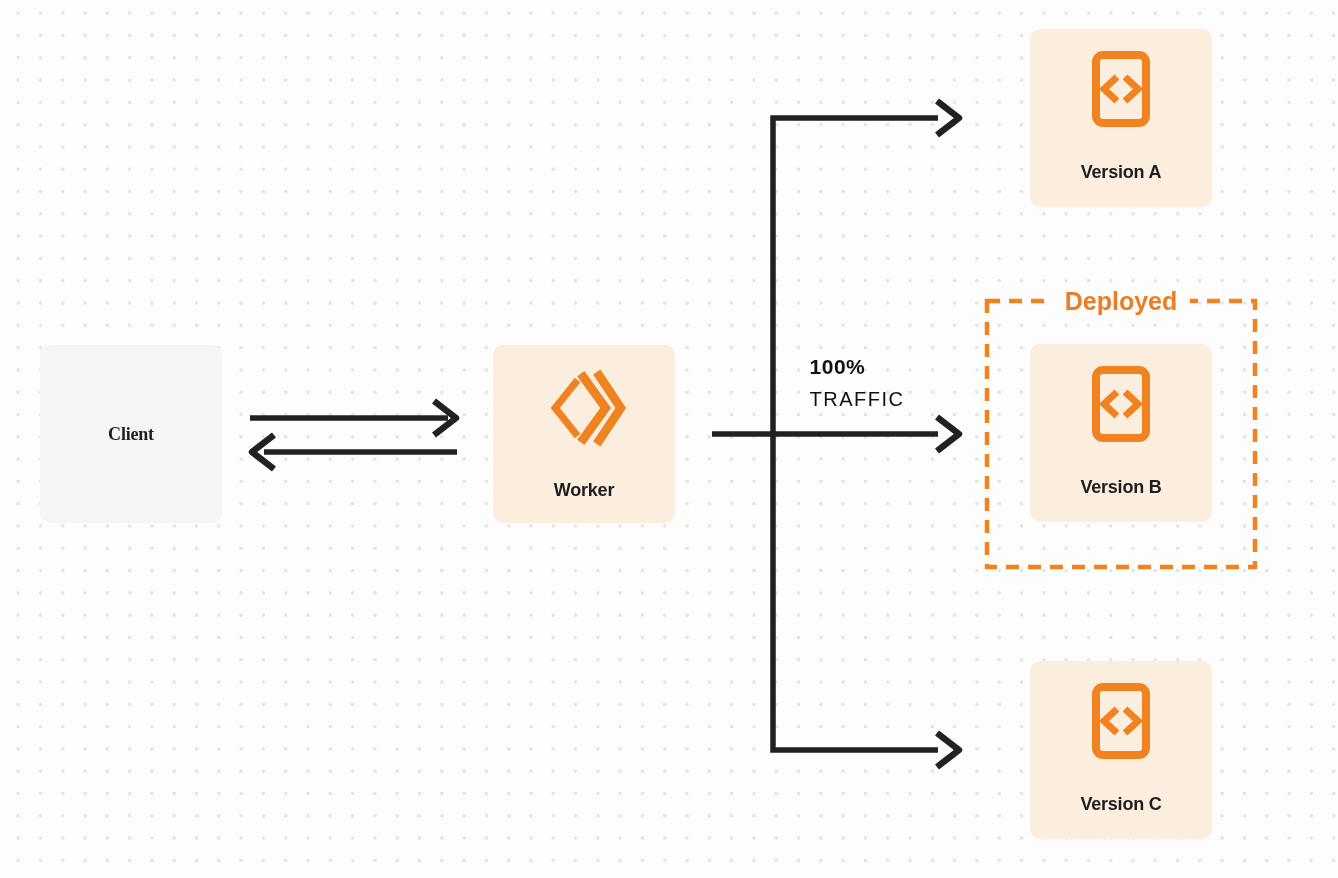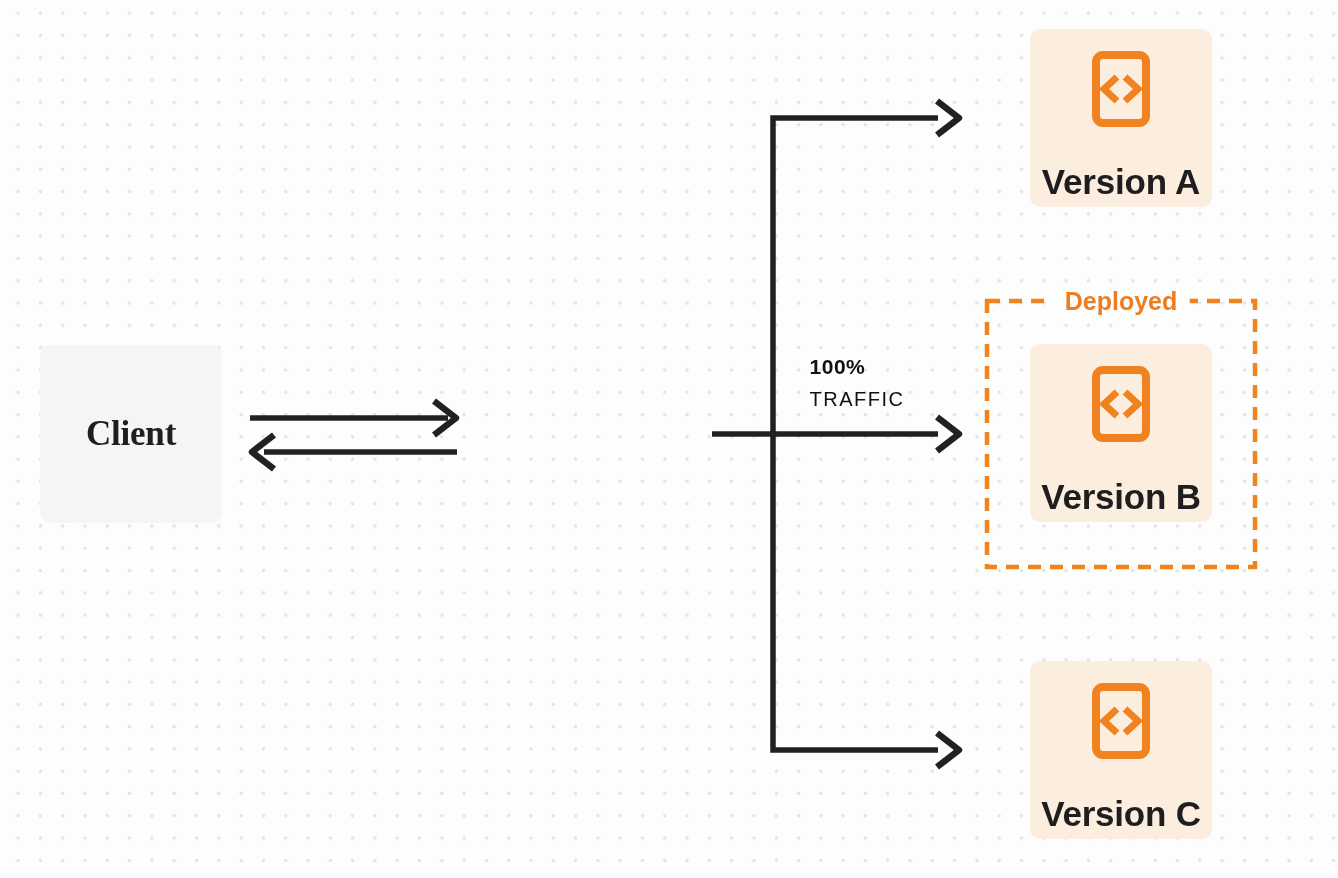--- a/index.html
+++ b/index.html
@@ -35,21 +35,21 @@
   .oicon{stroke:var(--accent-orange);fill:none;}
 
   .node{
     position:absolute;z-index:2;
     width:182px;height:178px;border-radius:10px;
     display:flex;flex-direction:column;align-items:center;
   }
   .node.gray{background:var(--client-node-fill);justify-content:center;}
   .node.cream{background:var(--orange-node-fill);}
   .node-label{
-    font-size:35px;font-weight:700;color:var(--label-text);
+    font-size:18px;font-weight:700;color:var(--label-text);
     letter-spacing:-0.2px;white-space:nowrap;
   }
   .worker-node .node-icon{margin-top:23px;}
   .worker-node .node-label{margin-top:28px;}
   .version-node .node-icon{margin-top:22px;}
   .version-node .node-label{margin-top:31px;}
 
   .client-node{left:40px;top:345px;font-family:Liberation Serif, serif;}
   .worker-node{left:493px;top:345px;}
   .version-a-node{left:1030px;top:29px;}
@@ -94,20 +94,30 @@
     <path class="arrow-line" d="M712 434 H938"></path>
     <path class="arrow-head" d="M937 417 L959 434 L937 451"></path>
 
     <rect class="deployed-rect" x="987" y="301" width="268" height="266"></rect>
   </svg>
 
   <div class="node gray client-node">
     <div class="node-label">Client</div>
   </div>
 
+  <div class="node cream worker-node">
+    <span class="node-icon">
+      <svg width="88" height="80" viewBox="0 0 104 100">
+        <path class="oicon" d="M44 15 L16 50 L44 85" stroke-width="9"></path>
+        <path class="oicon" d="M48 7 L79 50 L48 93" stroke-width="11"></path>
+        <path class="oicon" d="M68 5 L98 50 L68 95" stroke-width="11"></path>
+      </svg>
+    </span>
+    <div class="node-label">Worker</div>
+  </div>
 
   <div class="node cream version-node version-a-node">
     <span class="node-icon">
       <svg width="58" height="76" viewBox="0 0 58 76">
         <rect class="oicon" x="4" y="4" width="50" height="68" rx="7" stroke-width="8"></rect>
         <path class="oicon" d="M25 26 L12 38 L25 50" stroke-width="7"></path>
         <path class="oicon" d="M33 26 L46 38 L33 50" stroke-width="7"></path>
       </svg>
     </span>
     <div class="node-label">Version A</div>

